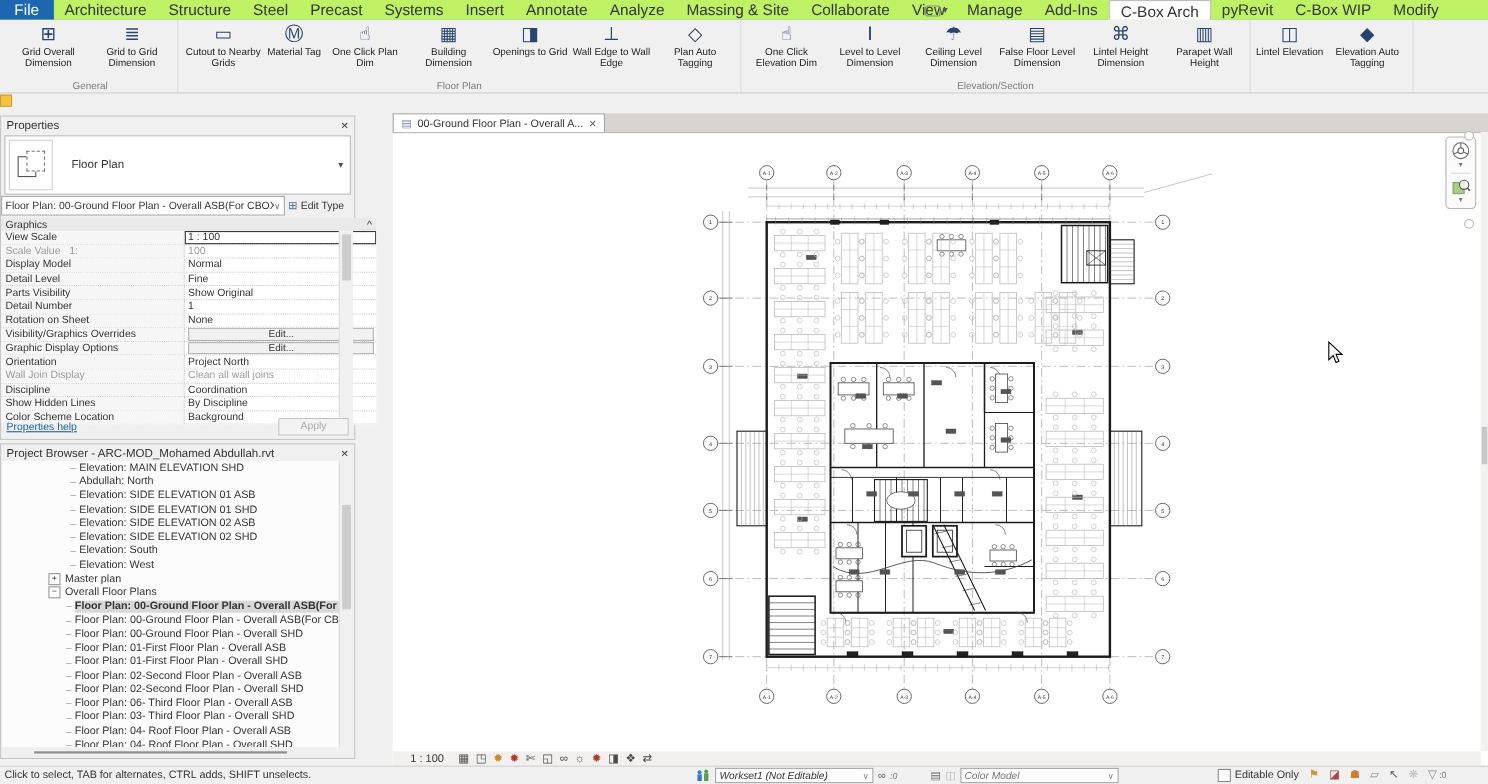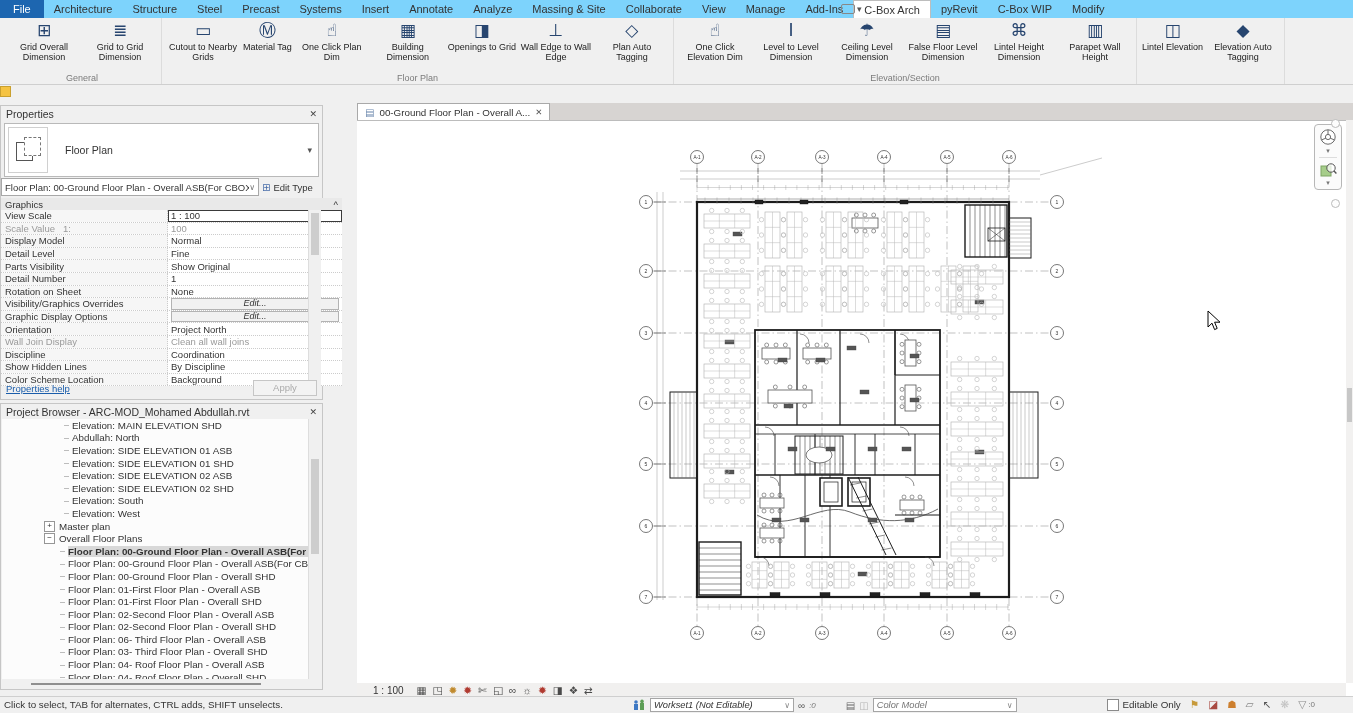--- a/index.html
+++ b/index.html
@@ -1,20 +1,20 @@
 <!DOCTYPE html>
 <html><head>
 <meta charset="utf-8">
 <style>
   html,body{margin:0;padding:0;background:#666;}
   #app{position:relative;width:1353px;height:713px;background:#f0f0f0;overflow:hidden;
        font-family:"Liberation Sans","DejaVu Sans",sans-serif;color:#333;}
   
-  .tabbar{position:absolute;top:0;left:0;right:0;height:18px;background:#7dd3fc;
-          border-bottom:1px solid #14b8a6;display:flex;align-items:stretch;font-size:11px;}
+  .tabbar{position:absolute;top:0;left:0;right:0;height:18px;background:#bef264;
+          border-bottom:1px solid #14b8a6;display:flex;align-items:stretch;font-size:14px;}
   .tab{padding:0 10px;display:flex;align-items:center;cursor:default;white-space:nowrap;}
   .tab.file{background:#1d66b0;color:#fff;padding:0 13px;}
   .tab.active{background:#fff;border:1px solid #bdbdbd;border-bottom:none;}
   .tab-overflow{margin-left:6px;display:flex;align-items:center;color:#555;font-size:9px;gap:2px;}
   .tab-overflow .box{border:1px solid #888;width:12px;height:8px;border-radius:2px;}
   
   .ribbon{position:absolute;top:18px;left:0;right:0;height:66px;background:#f0f0f0;
           border-bottom:1px solid #cfcfcf;display:flex;padding-left:3px;}
   .rpanel{display:flex;flex-direction:column;border-right:1px solid #dcdcdc;padding:0 3px;}
   .rbtns{flex:1;display:flex;align-items:flex-start;}
@@ -45,21 +45,21 @@
   .edittype .eticon{color:#4a6ea9;font-size:10px;}
   .sechead{position:absolute;top:92px;left:0;width:341px;height:12px;background:#e9e9e9;font-size:9.5px;
            padding:0 4px;display:flex;justify-content:space-between;align-items:center;box-sizing:border-box;}
   .pgrid{position:absolute;top:104px;left:0;width:341px;height:176px;background:#fff;overflow:hidden;}
   .prow{height:12.6px;display:flex;border-bottom:1px dotted #ccc;font-size:9.5px;box-sizing:border-box;}
   .plabel{width:167px;padding:0 4px;border-right:1px dotted #ccc;background:#f6f6f6;
           white-space:nowrap;overflow:hidden;display:flex;align-items:center;box-sizing:border-box;}
   .pval{flex:1;padding:0 3px;display:flex;align-items:center;white-space:nowrap;overflow:hidden;}
   .prow.selected .pval{outline:1.5px solid #3a3a3a;outline-offset:-1.5px;}
   .prow.disabled .plabel,.prow.disabled .pval{color:#9a9a9a;}
-  .prow.button .pval{justify-content:center;padding:1px 2px;font-style:italic;}
+  .prow.button .pval{justify-content:flex-end;padding:1px 2px;}
   .prow.button .pvtext{display:block;width:98%;text-align:center;border:1px solid #b3b3b3;
           background:#f1f1f1;font-size:9px;line-height:9.5px;}
   .pscroll{position:absolute;top:104px;right:1px;width:12px;height:176px;background:#f0f0f0;border-left:1px solid #ddd;}
   .pscroll .thumb{position:absolute;top:3px;left:2px;width:8px;height:42px;background:#cdcdcd;}
   .pbottom{position:absolute;bottom:3px;left:5px;right:5px;display:flex;justify-content:space-between;
            align-items:center;font-size:9.5px;}
   .plink{color:#1a5dab;text-decoration:underline;}
   .applybtn{width:62px;height:14px;border:1px solid #c6c6c6;background:#f3f3f3;color:#ababab;
             text-align:center;line-height:14px;font-size:9.5px;}
   

